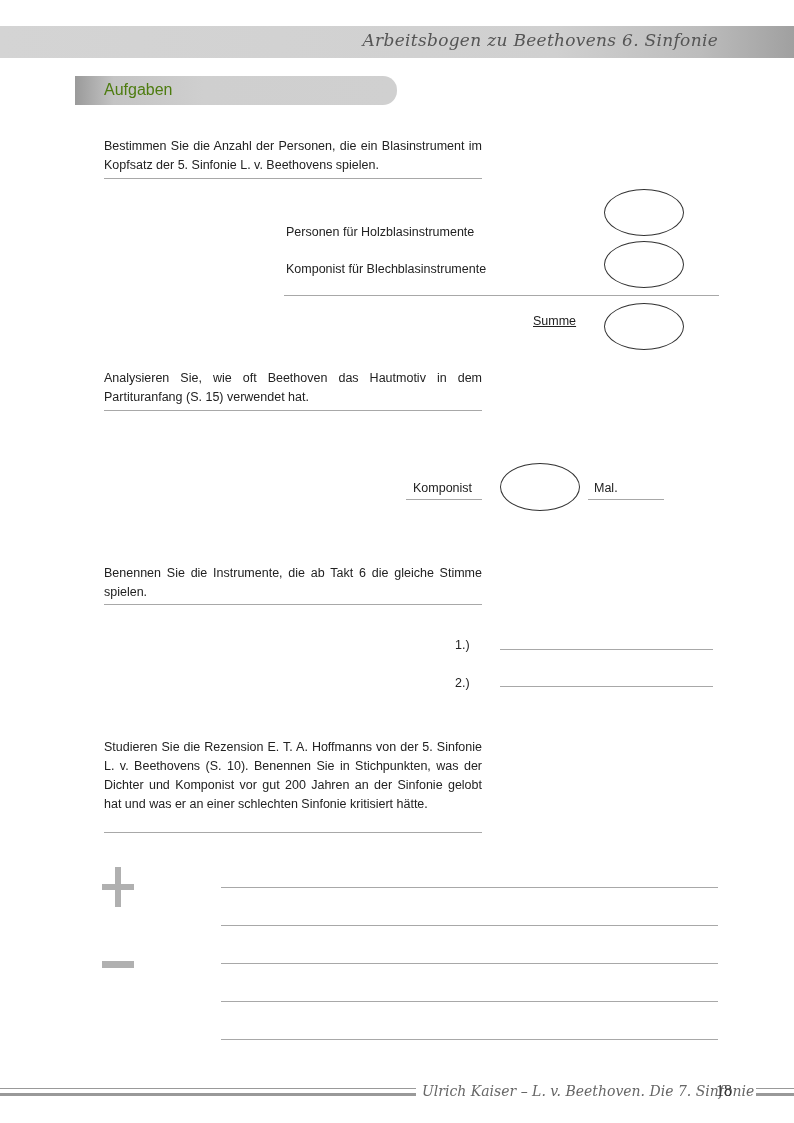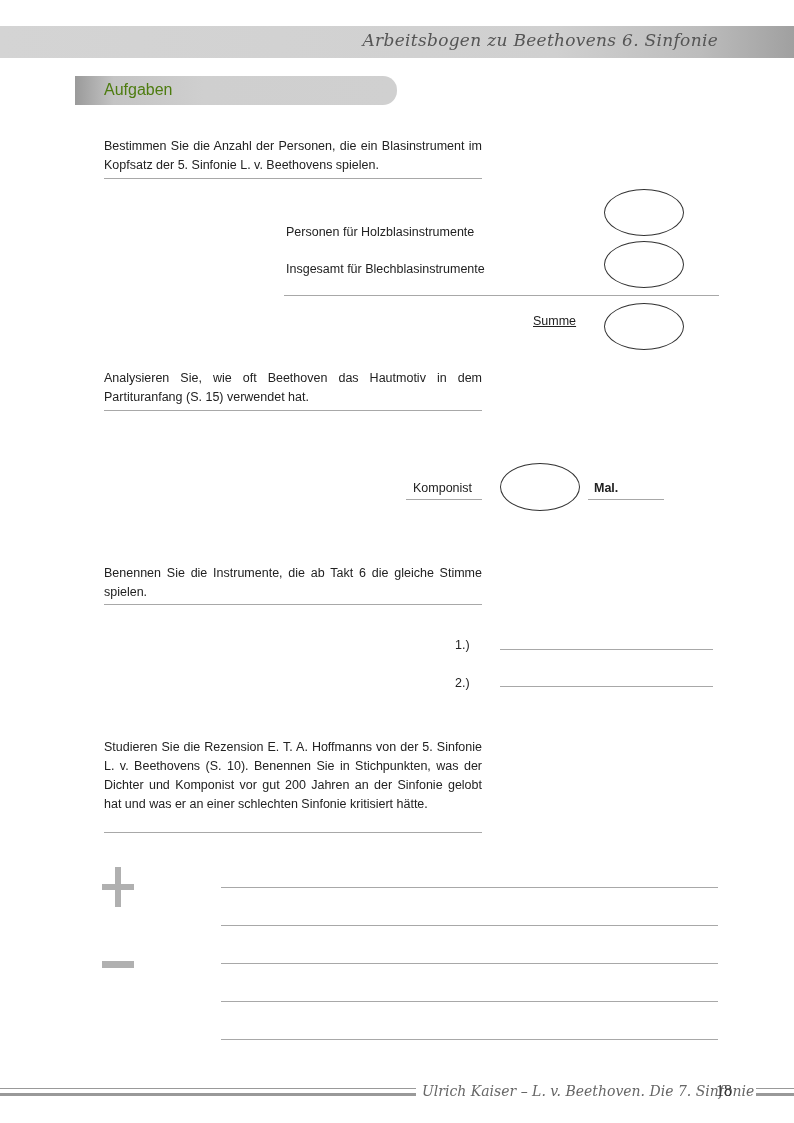--- a/index.html
+++ b/index.html
@@ -32,35 +32,35 @@
 
 <div class="abs section-bar"></div>
 <div class="abs section-title">Aufgaben</div>
 
 <div class="abs task-text" style="top:137px;">Bestimmen  Sie die Anzahl der Personen, die ein Blasinstrument im Kopfsatz der 5. Sinfonie L. v. Beethovens spielen.</div>
 <div class="abs rule" style="left:104px; top:178px; width:378px;"></div>
 
 <div class="abs label" style="left:286px; top:209px;margin-top:16px;">Personen für Holzblasinstrumente</div>
 <div class="abs oval" style="left:604px; top:189px; width:78px; height:45px;"></div>
 
-<div class="abs label" style="left:286px; top:262px;">Insgesamt für Blechblasinstrumente</div>
+<div class="abs label" style="left:286px; top:262px;">Komponist für Blechblasinstrumente</div>
 <div class="abs oval" style="left:604px; top:241px; width:78px; height:45px;"></div>
 
 <div class="abs rule" style="left:284px; top:295px; width:435px;"></div>
 
 <div class="abs label" style="left:533px; top:314px;text-decoration:underline;">Summe</div>
 <div class="abs oval" style="left:604px; top:303px; width:78px; height:45px;"></div>
 
 <div class="abs task-text" style="top:369px;">Analysieren Sie, wie oft Beethoven das Hautmotiv in dem Partituranfang (S. 15) verwendet hat.</div>
 <div class="abs rule" style="left:104px; top:410px; width:378px;"></div>
 
 <div class="abs label" style="left:413px; top:481px;">Komponist</div>
 <div class="abs rule" style="left:406px; top:499px; width:76px;"></div>
 <div class="abs oval" style="left:500px; top:463px; width:78px; height:46px;"></div>
-<div class="abs label" style="left:594px; top:481px;font-weight:bold;">Mal.</div>
+<div class="abs label" style="left:594px; top:481px;">Mal.</div>
 <div class="abs rule" style="left:588px; top:499px; width:76px;"></div>
 
 <div class="abs task-text" style="top:564px;">Benennen Sie die Instrumente, die ab Takt 6 die gleiche Stimme spielen.</div>
 <div class="abs rule" style="left:104px; top:604px; width:378px;"></div>
 
 <div class="abs label" style="left:455px; top:638px;">1.)</div>
 <div class="abs rule" style="left:500px; top:649px; width:213px;"></div>
 
 <div class="abs label" style="left:455px; top:676px;">2.)</div>
 <div class="abs rule" style="left:500px; top:686px; width:213px;"></div>

